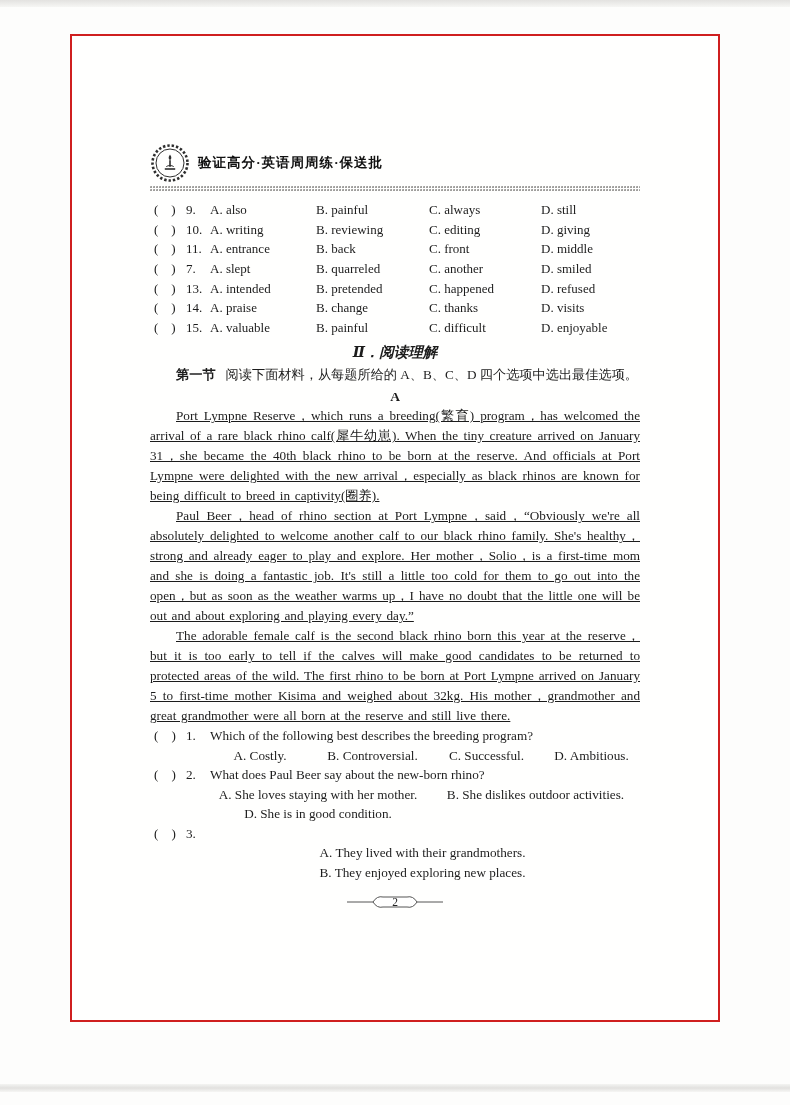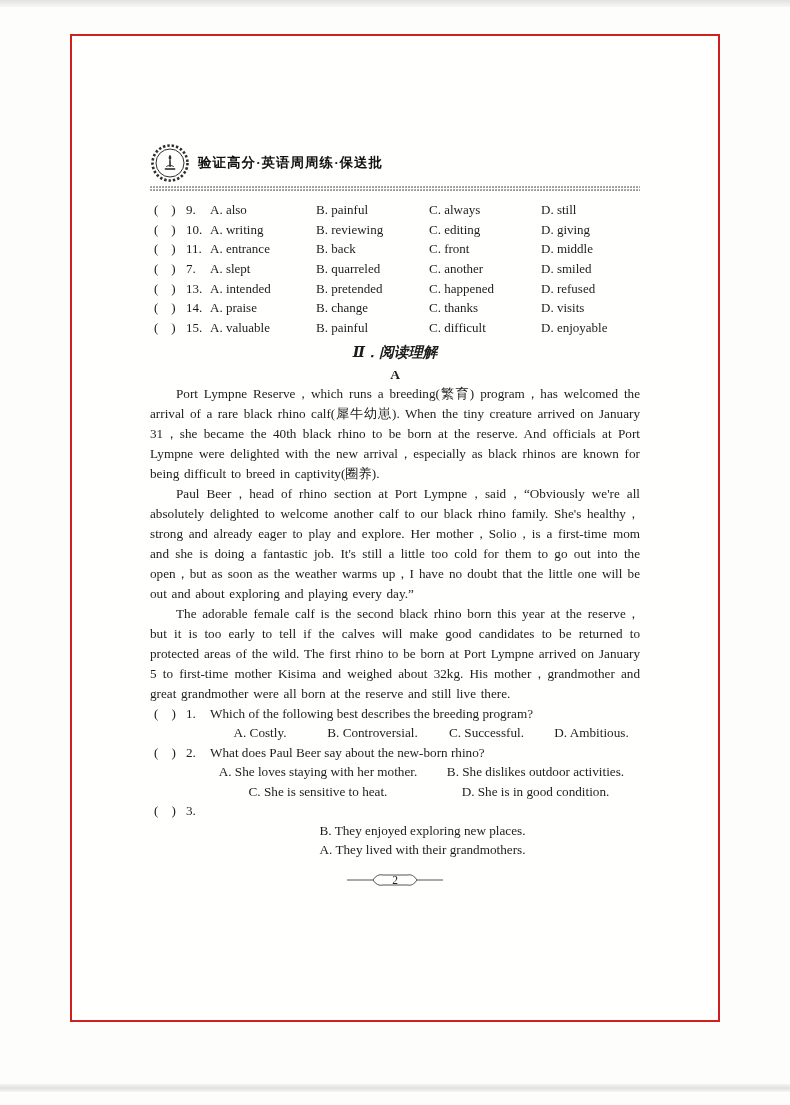--- a/index.html
+++ b/index.html
@@ -50,21 +50,21 @@
   }
   .crow span { white-space:nowrap; }
   .section-title {
     margin-top:5px; text-align:center; font-weight:bold; font-size:14.5px;font-style:italic;
   }
   .instruction { margin-top:3px; line-height:19.5px; text-indent:26px; font-size:13.2px; }
   .instr-label { font-weight:bold; margin-right:10px; }
   .passage-label { margin-top:3px; text-align:center; font-weight:bold; font-size:13.5px; line-height:19px; }
   .para {
     text-align:justify; text-indent:26px;
-    line-height:20px; font-size:13.2px; word-spacing:1.4px;
+    line-height:20px; font-size:13.2px; word-spacing:1.4px;text-decoration:underline;
   }
   .q-stem {
     display:grid; grid-template-columns:32px 24px 1fr;
     padding-left:4px; height:19.5px; align-items:center; font-size:13.2px;
   }
   .q-stem span { white-space:nowrap; }
   .q-opts {
     display:grid; padding-left:55px; height:19.5px; align-items:center; font-size:13.2px;text-align:center;
   }
   .q-opts span { white-space:nowrap; }
@@ -153,20 +153,23 @@
           <span>15.</span>
           <span>A. valuable</span>
           <span>B. painful</span>
           <span>C. difficult</span>
           <span>D. enjoyable</span>
         </div>
       </div>
 
       <div class="section-title">Ⅱ．阅读理解</div>
 
+      <div class="instruction">
+        <span class="instr-label">第一节</span><span>阅读下面材料，从每题所给的 A、B、C、D 四个选项中选出最佳选项。</span>
+      </div>
 
       <div class="passage-label">A</div>
 
       <p class="para">Port Lympne Reserve，which runs a breeding(繁育) program，has welcomed the arrival of a rare black rhino calf(犀牛幼崽). When the tiny creature arrived on January 31，she became the 40th black rhino to be born at the reserve. And officials at Port Lympne were delighted with the new arrival，especially as black rhinos are known for being difficult to breed in captivity(圈养).</p>
       <p class="para">Paul Beer，head of rhino section at Port Lympne，said，“Obviously we're all absolutely delighted to welcome another calf to our black rhino family. She's healthy，strong and already eager to play and explore. Her mother，Solio，is a first-time mom and she is doing a fantastic job. It's still a little too cold for them to go out into the open，but as soon as the weather warms up，I have no doubt that the little one will be out and about exploring and playing every day.”</p>
       <p class="para">The adorable female calf is the second black rhino born this year at the reserve，but it is too early to tell if the calves will make good candidates to be returned to protected areas of the wild. The first rhino to be born at Port Lympne arrived on January 5 to first-time mother Kisima and weighed about 32kg. His mother，grandmother and great grandmother were all born at the reserve and still live there.</p>
 
       <div>
         <div class="q-stem">
           <span>(　)</span>
@@ -185,35 +188,34 @@
         <div class="q-stem">
           <span>(　)</span>
           <span>2.</span>
           <span>What does Paul Beer say about the new-born rhino?</span>
         </div>
         <div class="q-opts cols-2">
           <span>A. She loves staying with her mother.</span>
           <span>B. She dislikes outdoor activities.</span>
         </div>
         <div class="q-opts cols-2">
-          <span>C. She is sensitive to heat.</span>
           <span>D. She is in good condition.</span>
         </div>
       </div>
 
       <div>
         <div class="q-stem">
           <span>(　)</span>
           <span>3.</span>
         </div>
         <div class="q-opts cols-1">
+          <span>A. They lived with their grandmothers.</span>
+        </div>
+        <div class="q-opts cols-1">
           <span>B. They enjoyed exploring new places.</span>
-        </div>
-        <div class="q-opts cols-1">
-          <span>A. They lived with their grandmothers.</span>
         </div>
       </div>
 
       <div class="footer">
         <svg class="ribbon" width="120" height="20" viewBox="0 0 120 20">
           <path d="M12 10 H38" stroke="#555" stroke-width="1" fill="none"></path>
           <path d="M82 10 H108" stroke="#555" stroke-width="1" fill="none"></path>
           <path d="M38 10 Q42 3.5 48 5 L72 5 Q78 3.5 82 10 Q78 16.5 72 15 L48 15 Q42 16.5 38 10 Z" fill="#ffffff" stroke="#555" stroke-width="1"></path>
           <text x="60" y="13.8" text-anchor="middle" font-size="11.5" fill="#222">2</text>
         </svg>

